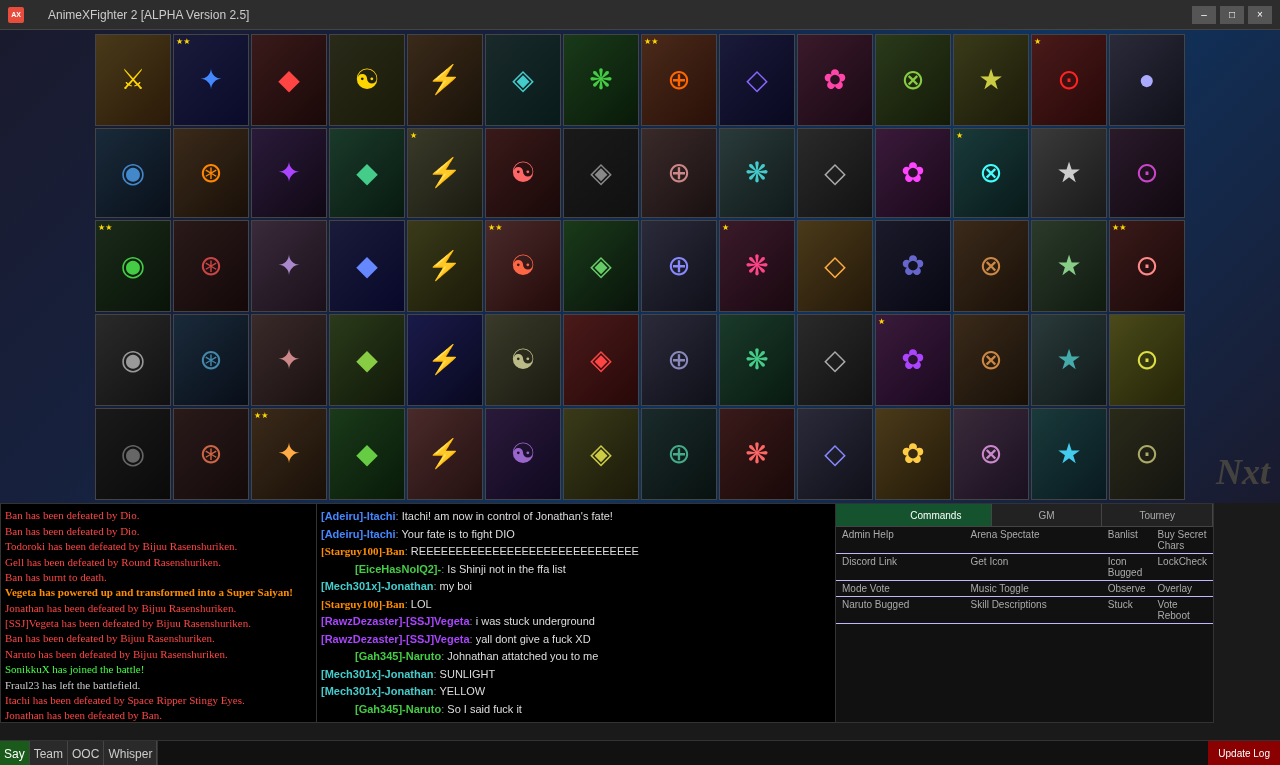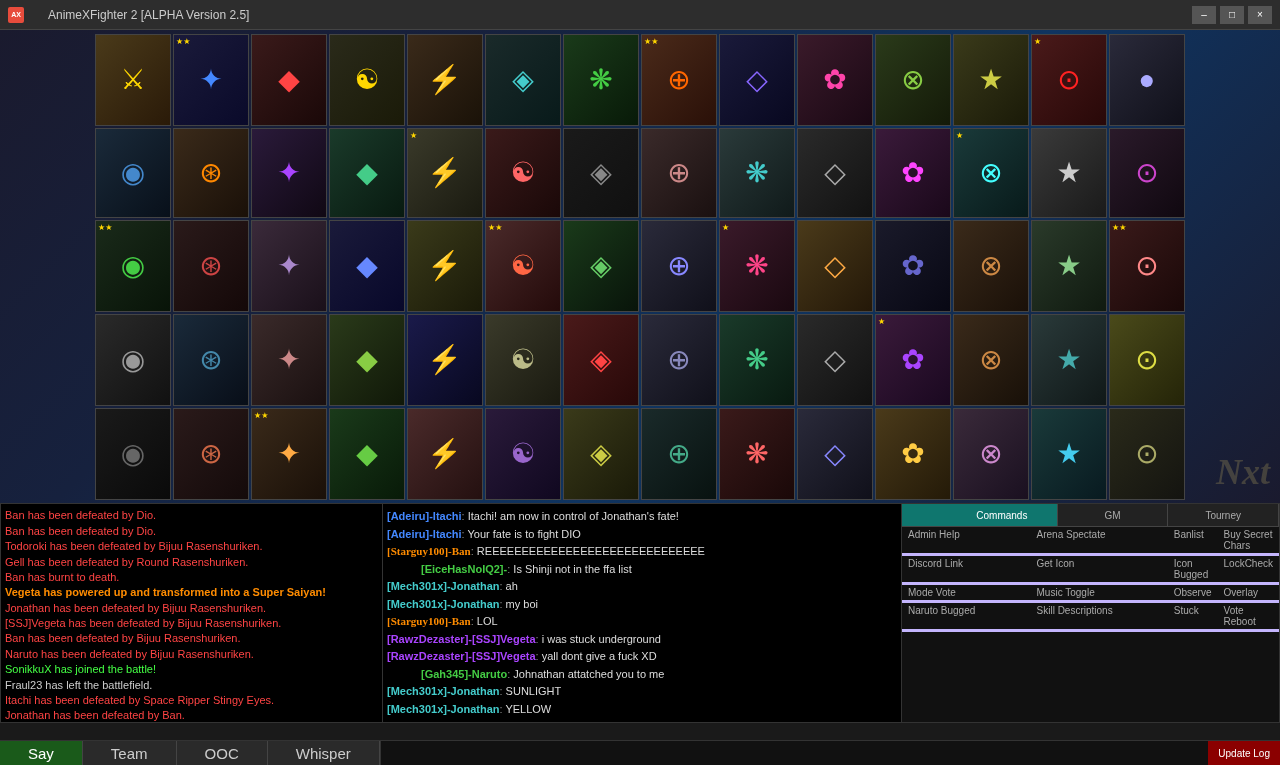--- a/index.html
+++ b/index.html
@@ -116,28 +116,29 @@
     #bottom-panel {
       width: 100%;
       height: 245px;
       display: flex;
       flex-direction: row;
       background: #1a1a1a;
     }
 
     
     #battle-log {
-      width: 383px;
+      width: 317px;
       height: 220px;
       background: #000;
       border: 1px solid #333;
       overflow-y: auto;
       padding: 4px;
       font-size: 11px;
       line-height: 1.4;
+      font-family: Liberation Serif, serif;
     }
 
     .log-line { color: #ccc; }
     .log-red { color: #ff4444; }
     .log-highlight {
       color: #ff8c00;
       font-weight: bold;
     }
 
     
@@ -204,61 +205,61 @@
     .sub-tab-btn {
       flex: 1;
       height: 22px;
       background: #222;
       border: none;
       border-right: 1px solid #444;
       color: #aaa;
       font-size: 10px;
       cursor: pointer;
     }
-    .sub-tab-btn.active { background: #0f766e; color: #fff; padding-left: 45px; }
+    .sub-tab-btn.active { background: #14532d; color: #fff; padding-left: 45px; }
 
     #commands-panel {
       flex: 1;
       overflow-y: auto;
       background: #111;
     }
 
     .commands-table {
       width: 100%;
       border-collapse: collapse;
     }
 
     .commands-table td {
       padding: 2px 6px;
       font-size: 10px;
       color: #aaa;
-      border-bottom: 3px solid #c4b5fd;
+      border-bottom: 1px solid #c4b5fd;
       vertical-align: top;
     }
 
     .cmd-col1 { color: #88cc88; width: 50%; }
     .cmd-col2 { color: #aaa; width: 50%; }
 
     
     #input-row {
       width: 100%;
       height: 25px;
       display: flex;
       background: #1a1a1a;
       border-top: 1px solid #333;
     }
 
     .chat-tab {
       height: 25px;
-      padding: 0 28px;
+      padding: 0 4px;
       background: #2a2a2a;
       border: none;
       border-right: 1px solid #444;
       color: #ccc;
-      font-size: 15px;
+      font-size: 12px;
       cursor: pointer;
     }
     .chat-tab.active { background: #1a5a1a; color: #fff; }
 
     #chat-input {
       flex: 1;
       height: 25px;
       background: #111;
       border: none;
       border-left: 1px solid #333;
@@ -594,21 +595,20 @@
       <div class="log-line log-red">Itachi has been defeated by Space Ripper Stingy Eyes.</div>
       <div class="log-line log-red">Jonathan has been defeated by Ban.</div>
 
     </div>
 
     <div id="chat-area">
       <div class="chat-line"><span class="chat-name chat-name-blue">[Adeiru]-Itachi</span><span class="chat-separator">: </span><span>Itachi! am now in control of Jonathan's fate!</span></div>
       <div class="chat-line"><span class="chat-name chat-name-blue">[Adeiru]-Itachi</span><span class="chat-separator">: </span><span>Your fate is to fight DIO</span></div>
       <div class="chat-line"><span class="chat-name chat-name-orange">[Starguy100]-Ban</span><span class="chat-separator">: </span><span>REEEEEEEEEEEEEEEEEEEEEEEEEEEEEE</span></div>
       <div class="chat-line"><span class="chat-name chat-name-green">[EiceHasNoIQ2]-</span><span class="chat-separator">: </span><span>Is Shinji not in the ffa list</span></div>
-      <div class="chat-line"><span class="chat-name chat-name-cyan">[Mech301x]-Jonathan</span><span class="chat-separator">: </span><span>ah</span></div>
       <div class="chat-line"><span class="chat-name chat-name-cyan">[Mech301x]-Jonathan</span><span class="chat-separator">: </span><span>my boi</span></div>
       <div class="chat-line"><span class="chat-name chat-name-orange">[Starguy100]-Ban</span><span class="chat-separator">: </span><span>LOL</span></div>
       <div class="chat-line"><span class="chat-name chat-name-purple">[RawzDezaster]-[SSJ]Vegeta</span><span class="chat-separator">: </span><span>i was stuck underground</span></div>
       <div class="chat-line"><span class="chat-name chat-name-purple">[RawzDezaster]-[SSJ]Vegeta</span><span class="chat-separator">: </span><span>yall dont give a fuck XD</span></div>
       <div class="chat-line"><span class="chat-name chat-name-green">[Gah345]-Naruto</span><span class="chat-separator">: </span><span>Johnathan attatched you to me</span></div>
       <div class="chat-line"><span class="chat-name chat-name-cyan">[Mech301x]-Jonathan</span><span class="chat-separator">: </span><span>SUNLIGHT</span></div>
       <div class="chat-line"><span class="chat-name chat-name-cyan">[Mech301x]-Jonathan</span><span class="chat-separator">: </span><span>YELLOW</span></div>
       <div class="chat-line"><span class="chat-name chat-name-green">[Gah345]-Naruto</span><span class="chat-separator">: </span><span>So I said fuck it</span></div>
 
     </div>

